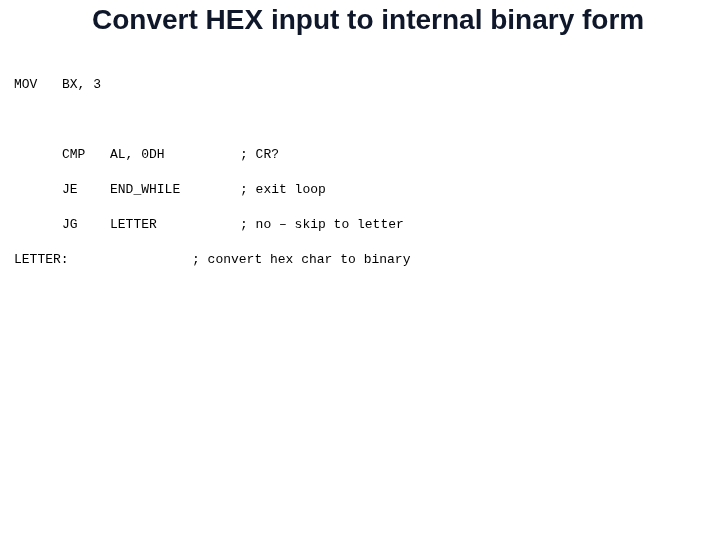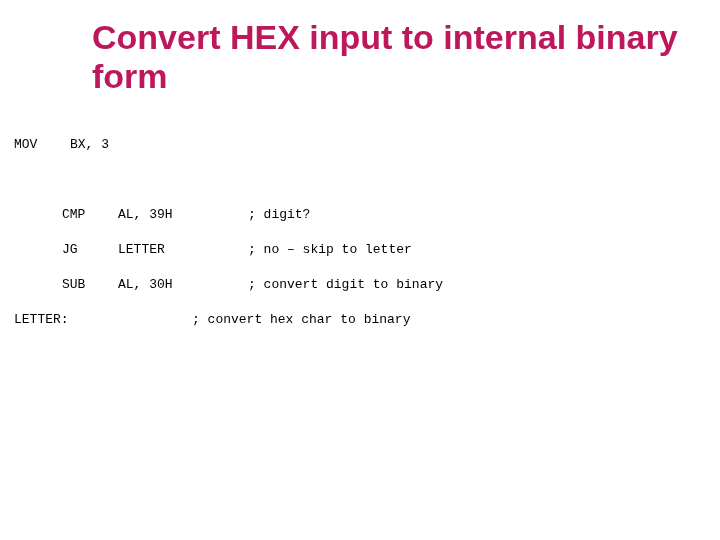--- a/index.html
+++ b/index.html
@@ -1,37 +1,37 @@
 <!DOCTYPE html>
 <html><head>
 <meta charset="utf-8">
 <style>
   html,body{margin:0;padding:0;width:720px;height:540px;background:#fff;font-family:Verdana,Geneva,sans-serif;overflow:hidden}
   .slide{width:720px;height:540px;position:relative}
-  .title{color:#be185d;font-weight:bold;font-size:34px;line-height:1.15;margin:18px 0 22px 92px}
+  .title{color:#0f172a;font-weight:bold;font-size:28px;line-height:1.15;margin:4px 0 22px 92px}
   .code{font-family:"Courier New",Courier,monospace;font-size:13px;line-height:1.35;white-space:pre;margin-left:14px;color:#000}
   .row{display:block}
-  .op{display:inline-block;width:56px;vertical-align:top}
+  .op{display:inline-block;width:48px;vertical-align:top}
   .arg{display:inline-block;width:130px;vertical-align:top}
   .cm{display:inline-block;vertical-align:top}
   .ind{display:inline-block;width:48px}
   .lbl{display:inline-block}
 </style>
 </head>
 <body>
 <div class="slide">
 
 <div class="title">Convert HEX input to internal binary form</div>
 
 <div class="code">
 <span class="row"><span class="op">MOV</span><span class="arg">BX, 3</span></span>
 <span class="row"> </span>
-<span class="row"><span class="ind"></span><span class="op">CMP</span><span class="arg">AL, 39H</span><span class="cm">; digit?</span></span>
+<span class="row"><span class="ind"></span><span class="op">CMP</span><span class="arg">AL, 0DH</span><span class="cm">; CR?</span></span>
+<span class="row"><span class="ind"></span><span class="op">JE</span><span class="arg">END_WHILE</span><span class="cm">; exit loop</span></span>
 <span class="row"><span class="ind"></span><span class="op">JG</span><span class="arg">LETTER</span><span class="cm">; no – skip to letter</span></span>
-<span class="row"><span class="ind"></span><span class="op">SUB</span><span class="arg">AL, 30H</span><span class="cm">; convert digit to binary</span></span>
 <span class="row"><span class="op" style="width:48px"></span><span class="arg" style="width:130px"><span class="lbl" style="margin-left:-48px">LETTER:</span></span><span class="cm">; convert hex char to binary</span></span>
 
 
 
 
 
 
 
 </div>
 

